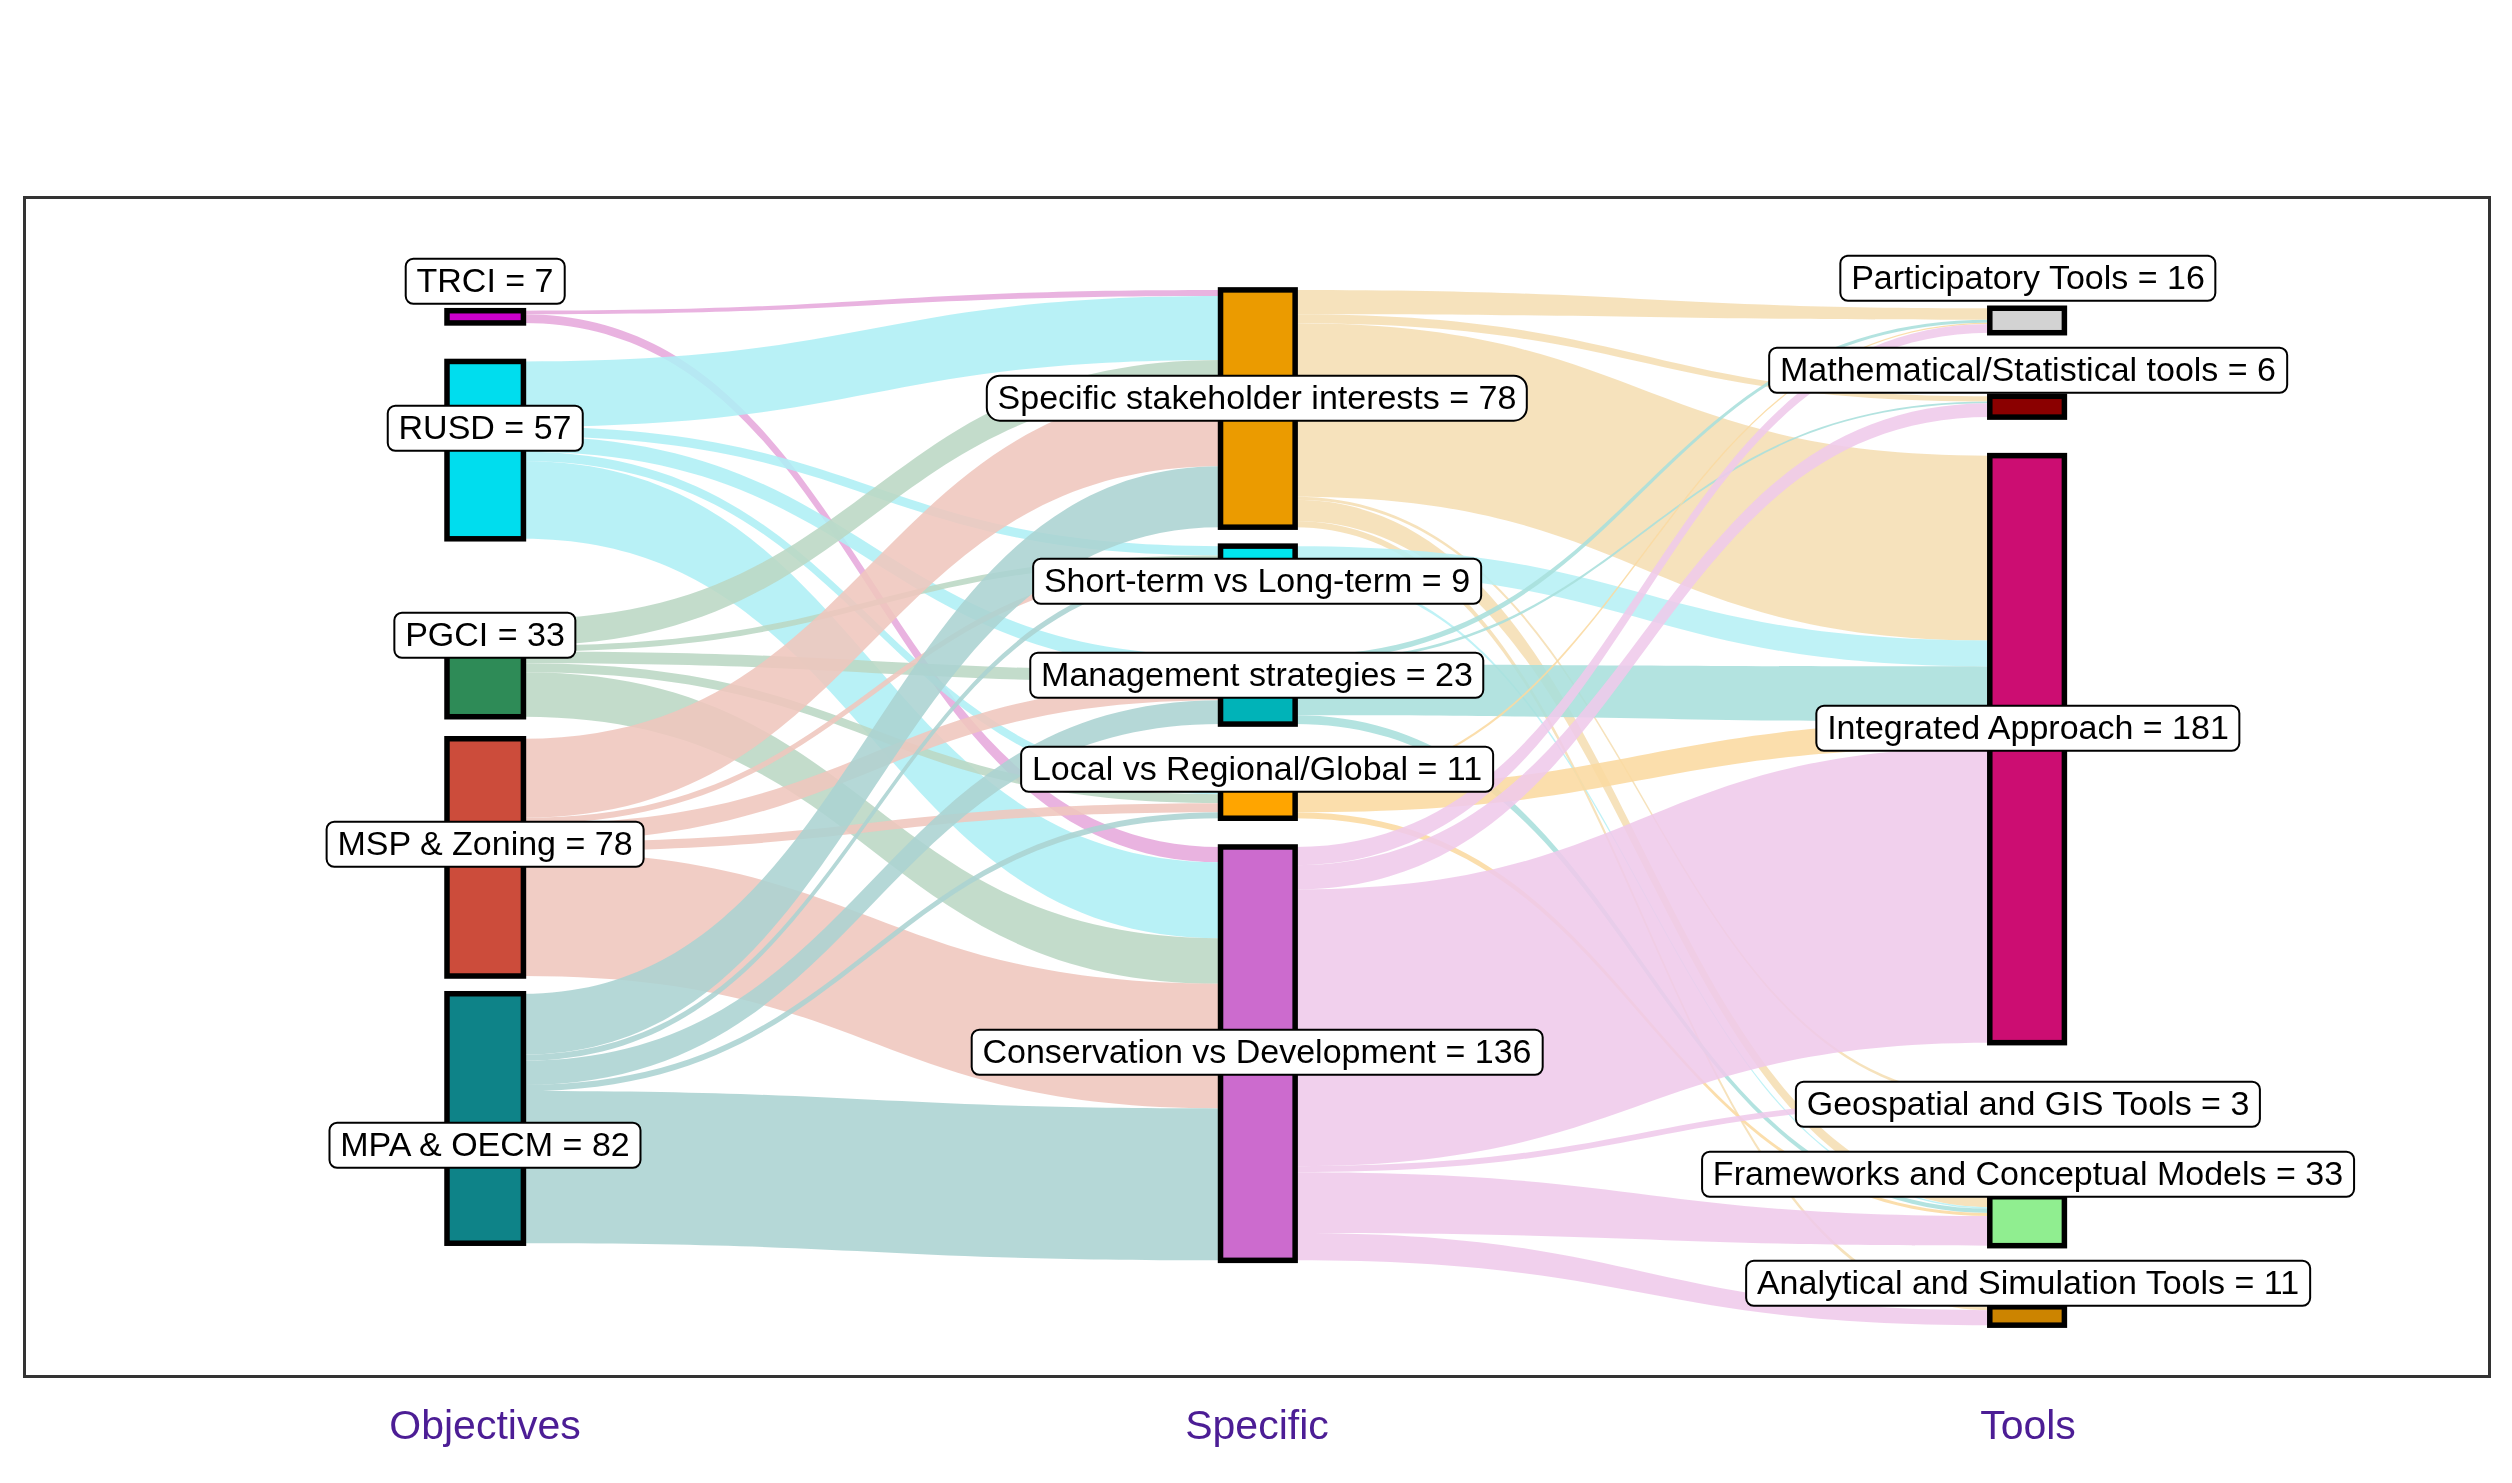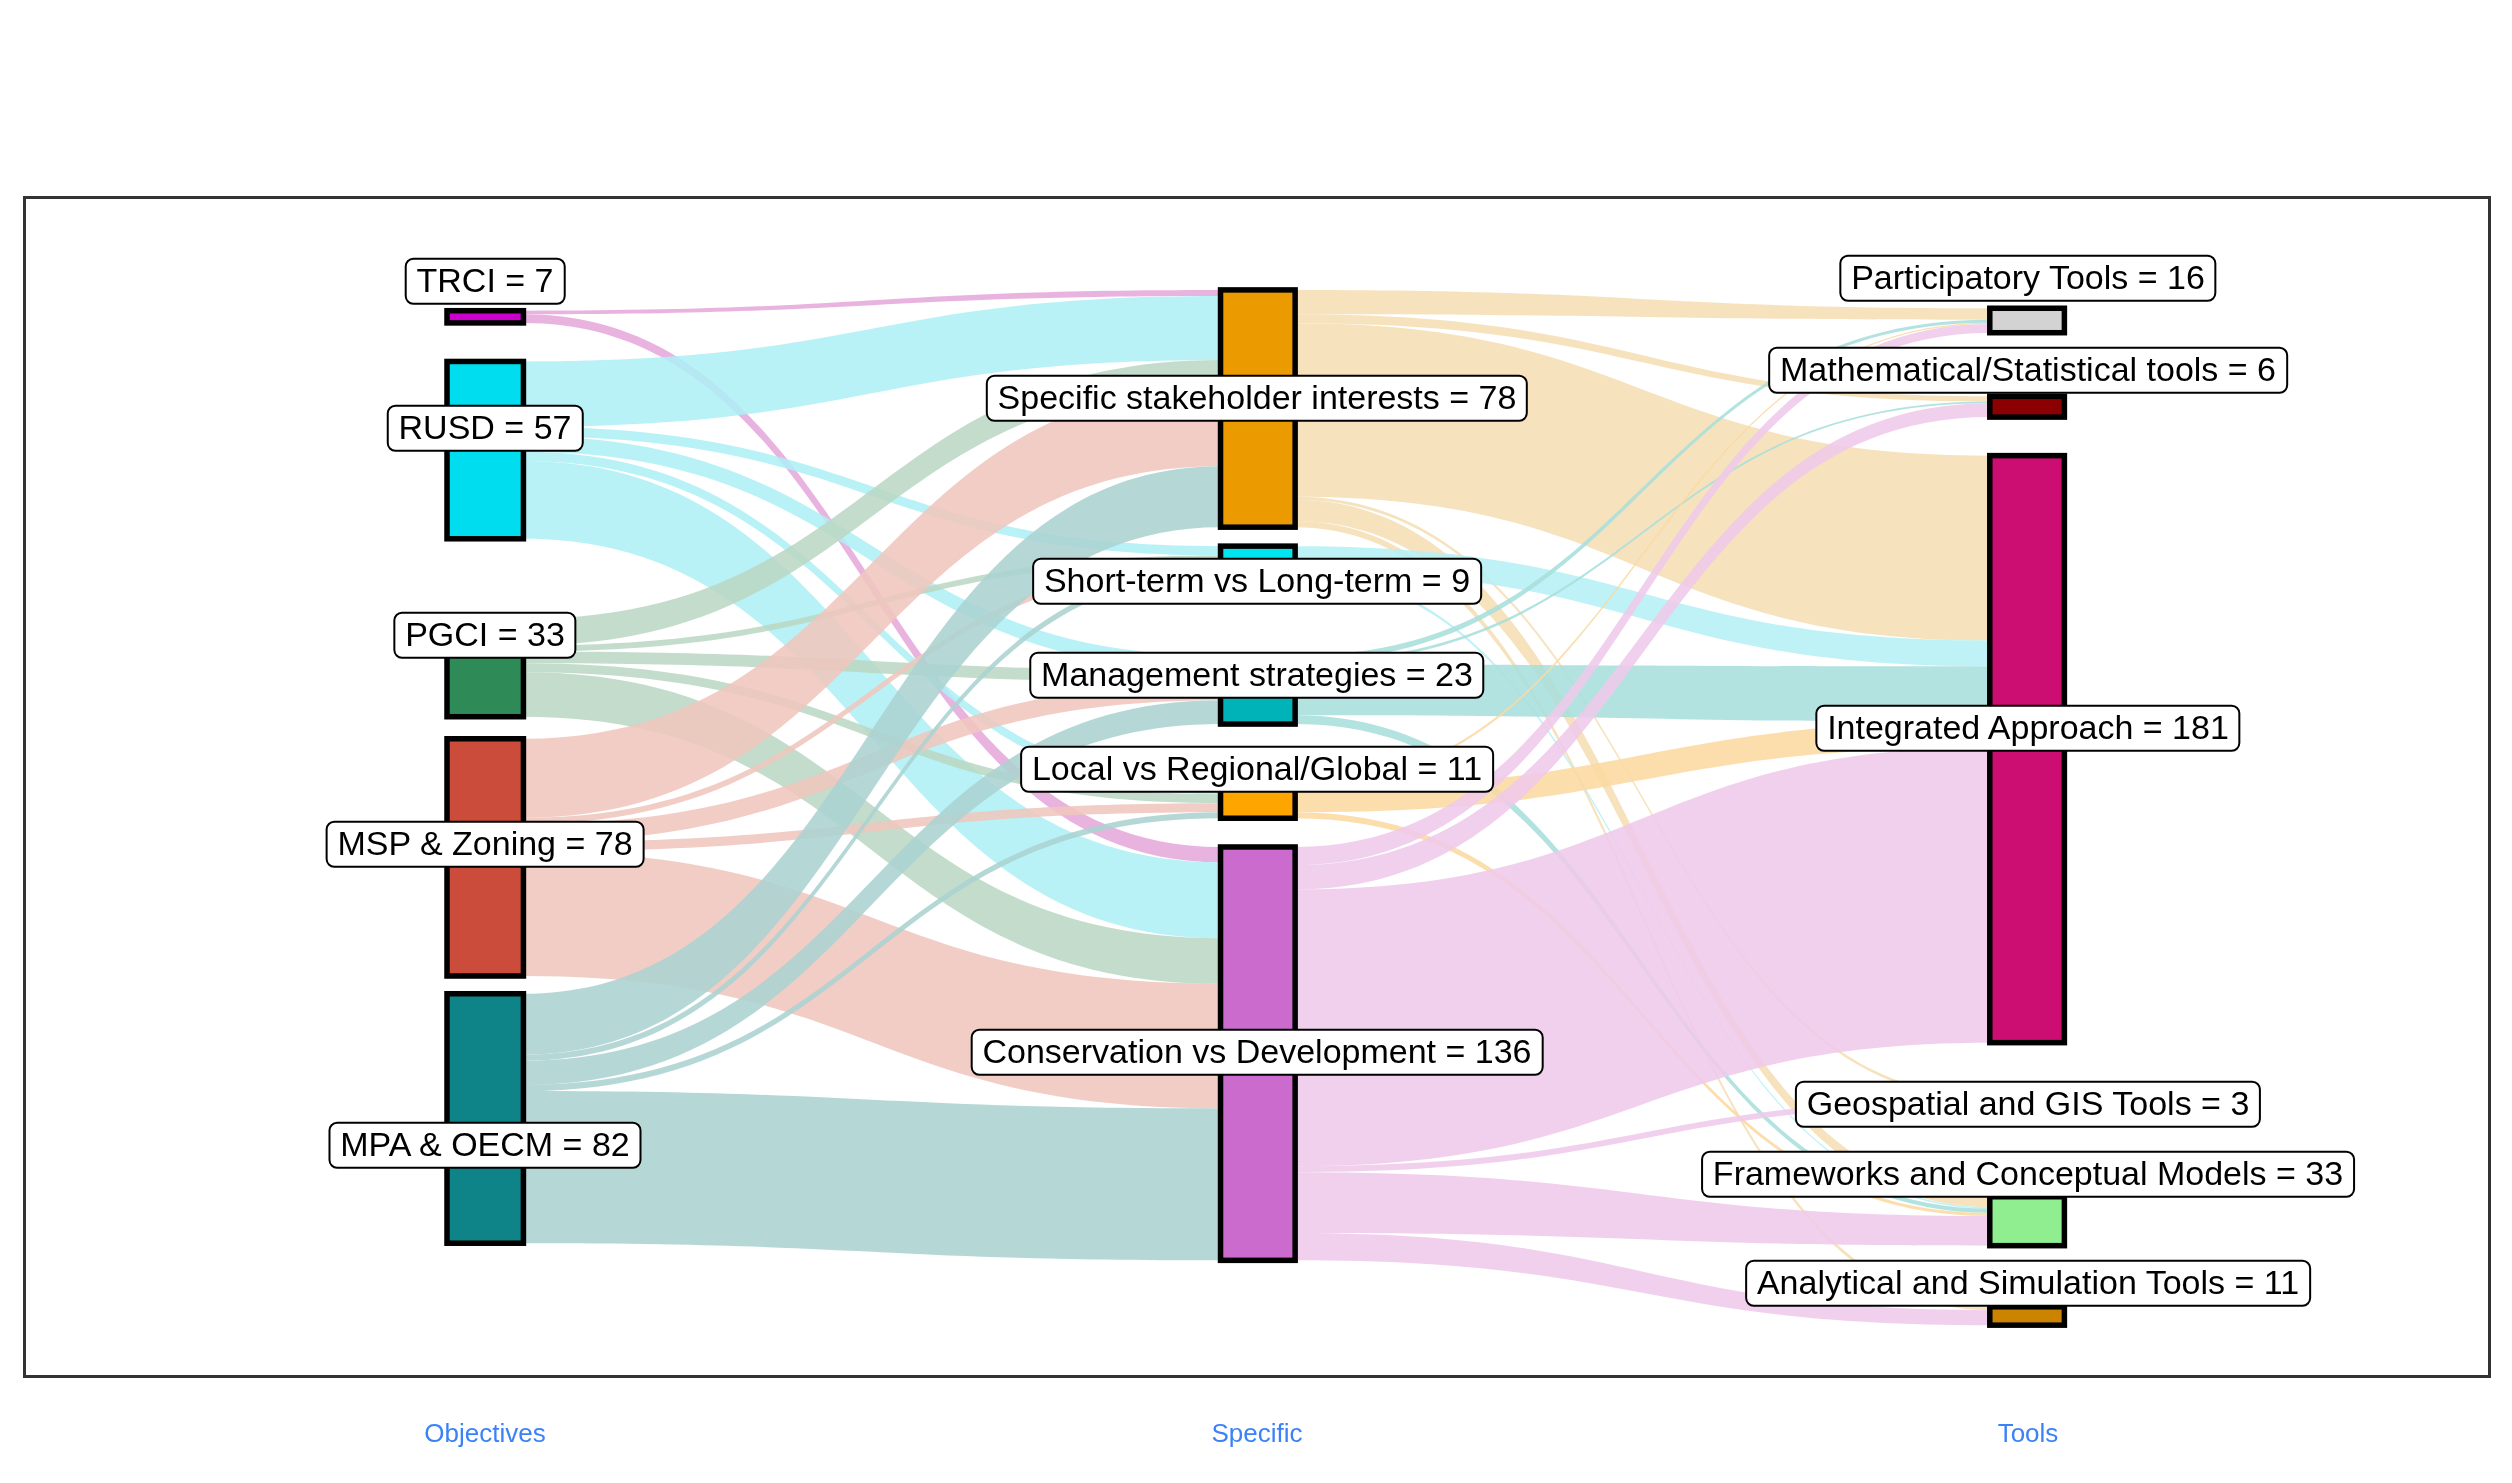--- a/index.html
+++ b/index.html
@@ -19,24 +19,23 @@
     position:absolute;left:22.6px;top:196px;
     width:2468px;height:1182px;
     border:3.1px solid #333333;
     box-sizing:border-box;
     background:#fff;
   }
   #svgwrap{position:absolute;left:0;top:0;width:2512px;height:1483px;}
   svg{display:block;}
   .axis-label{
     position:absolute;
-    font-size:26px;color:#3b82f6;
+    font-size:41px;color:#4c1d95;
     transform:translateX(-50%);
     white-space:nowrap;
-    margin-top:16px;
   }
   .nodelabel{
     position:absolute;
     background:#ffffff;
     border:2.4px solid #000000;
     border-radius:8.6px;
     padding:3.1px 9.8px 5.5px 9.8px;
     font-size:34px;
     color:#000;
     white-space:nowrap;
@@ -120,21 +119,21 @@
         </g>
     </svg>
   </div>
 
   <div id="labels-layer">
       <div class="nodelabel" style="left: 485px; top: 281px;">TRCI = 7</div>
       <div class="nodelabel" style="left: 485px; top: 428px;">RUSD = 57</div>
       <div class="nodelabel" style="left: 485px; top: 615px; margin-top: 20px;">PGCI = 33</div>
       <div class="nodelabel" style="left: 485px; top: 844px;">MSP &amp; Zoning = 78</div>
       <div class="nodelabel" style="left: 485px; top: 1145px;">MPA &amp; OECM = 82</div>
-      <div class="nodelabel" style="left: 1257px; top: 398px;">Specific stakeholder interests = 78</div>
+      <div class="nodelabel" style="left: 1257px; top: 398px; border-radius: 14px;">Specific stakeholder interests = 78</div>
       <div class="nodelabel" style="left: 1257px; top: 581px;">Short-term vs Long-term = 9</div>
       <div class="nodelabel" style="left: 1257px; top: 675px;">Management strategies = 23</div>
       <div class="nodelabel" style="left: 1257px; top: 769px;">Local vs Regional/Global = 11</div>
       <div class="nodelabel" style="left: 1257px; top: 1052px;">Conservation vs Development = 136</div>
       <div class="nodelabel" style="left: 2028px; top: 278px;">Participatory Tools = 16</div>
       <div class="nodelabel" style="left: 2028px; top: 370px;">Mathematical/Statistical tools = 6</div>
       <div class="nodelabel" style="left: 2028px; top: 728px;">Integrated Approach = 181</div>
       <div class="nodelabel" style="left: 2028px; top: 1071px; margin-top: 33px;">Geospatial and GIS Tools = 3</div>
       <div class="nodelabel" style="left: 2028px; top: 1174px;">Frameworks and Conceptual Models = 33</div>
       <div class="nodelabel" style="left: 2028px; top: 1283px;">Analytical and Simulation Tools = 11</div>

